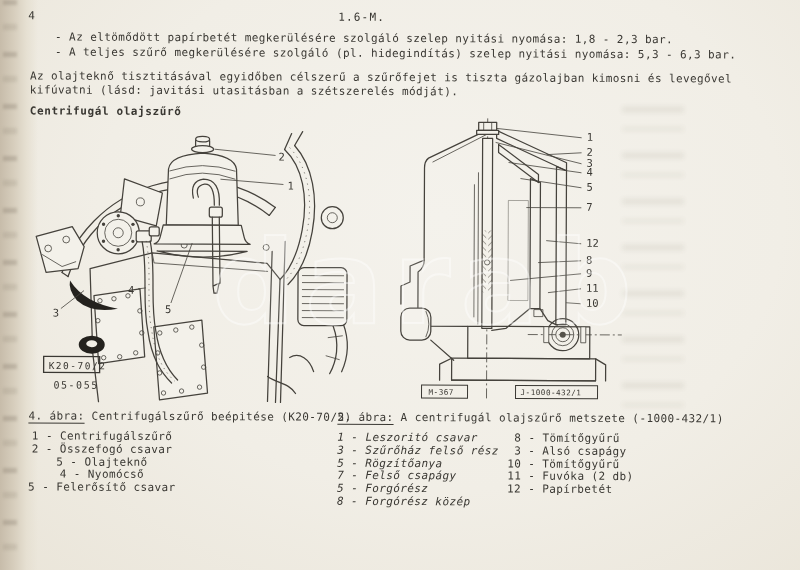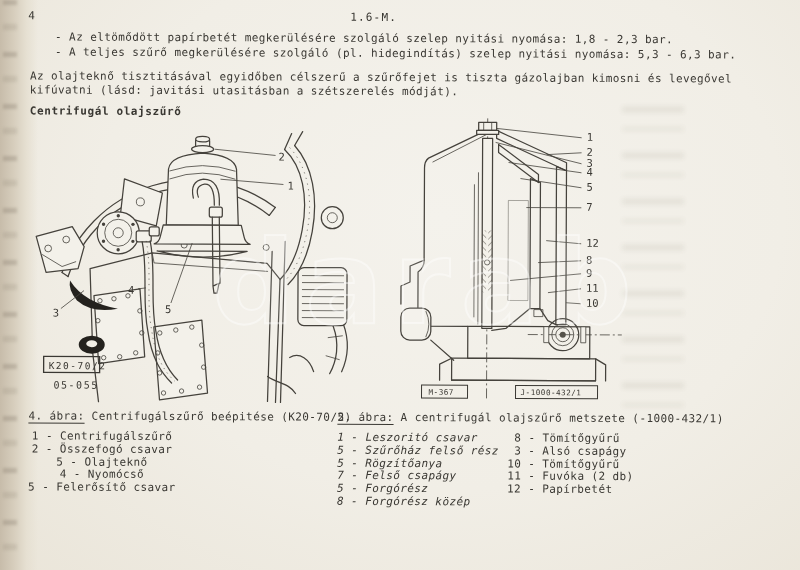--- a/index.html
+++ b/index.html
@@ -30,21 +30,21 @@
   .watermark{
     position:absolute;left:212px;top:228px;width:420px;height:120px;
     font-family:"DejaVu Sans",sans-serif;font-weight:bold;font-size:116px;line-height:110px;
     letter-spacing:10px;color:rgba(255,255,255,.10);
     -webkit-text-stroke:2px rgba(255,255,255,.42);
     z-index:3;pointer-events:none;text-align:right;
   }
   .content{position:absolute;left:0;top:0;width:800px;height:570px;transform:rotate(.25deg);transform-origin:400px 285px;z-index:2;color:#3a3833;}
   .t{position:absolute;font-size:11px;letter-spacing:.4px;white-space:nowrap;}
   .page-num{left:27px;top:11px;}
-  .header{left:337px;top:11px;letter-spacing:1.2px;margin-left:12px;}
+  .header{left:337px;top:11px;letter-spacing:1.2px;}
   .bullets{left:54px;top:32px;line-height:14.5px;}
   .para{left:29px;top:71px;width:722px;line-height:13.5px;white-space:normal;}
   .heading{left:29px;top:106px;font-weight:bold;letter-spacing:.6px;}
   .caption{top:411px;}
   .cap4{left:29px;}
   .cap5{left:338px;}
   .cap-label{text-decoration:underline;text-underline-offset:2.5px;}
   .plist{position:absolute;top:432px;font-size:11px;letter-spacing:.4px;line-height:12.8px;}
   .plist div{white-space:pre;}
   .l4{left:29px;text-align:center;}
@@ -326,21 +326,21 @@
 
     <div class="plist l4">
       <div>1 - Centrifugálszűrő</div>
       <div>2 - Összefogó csavar</div>
       <div>5 - Olajteknő</div>
       <div>4 - Nyomócső</div>
       <div>5 - Felerősítő csavar</div>
     </div>
     <div class="plist l5a">
       <div>1 - Leszoritó csavar</div>
-      <div>5 - Szűrőház felső rész</div>
+      <div>3 - Szűrőház felső rész</div>
       <div>5 - Rögzítőanya</div>
       <div>7 - Felső csapágy</div>
       <div>5 - Forgórész</div>
       <div>8 - Forgórész közép</div>
     </div>
     <div class="plist l5b">
       <div> 8 - Tömítőgyűrű</div>
       <div> 3 - Alsó csapágy</div>
       <div>10 - Tömítőgyűrű</div>
       <div>11 - Fuvóka (2 db)</div>

